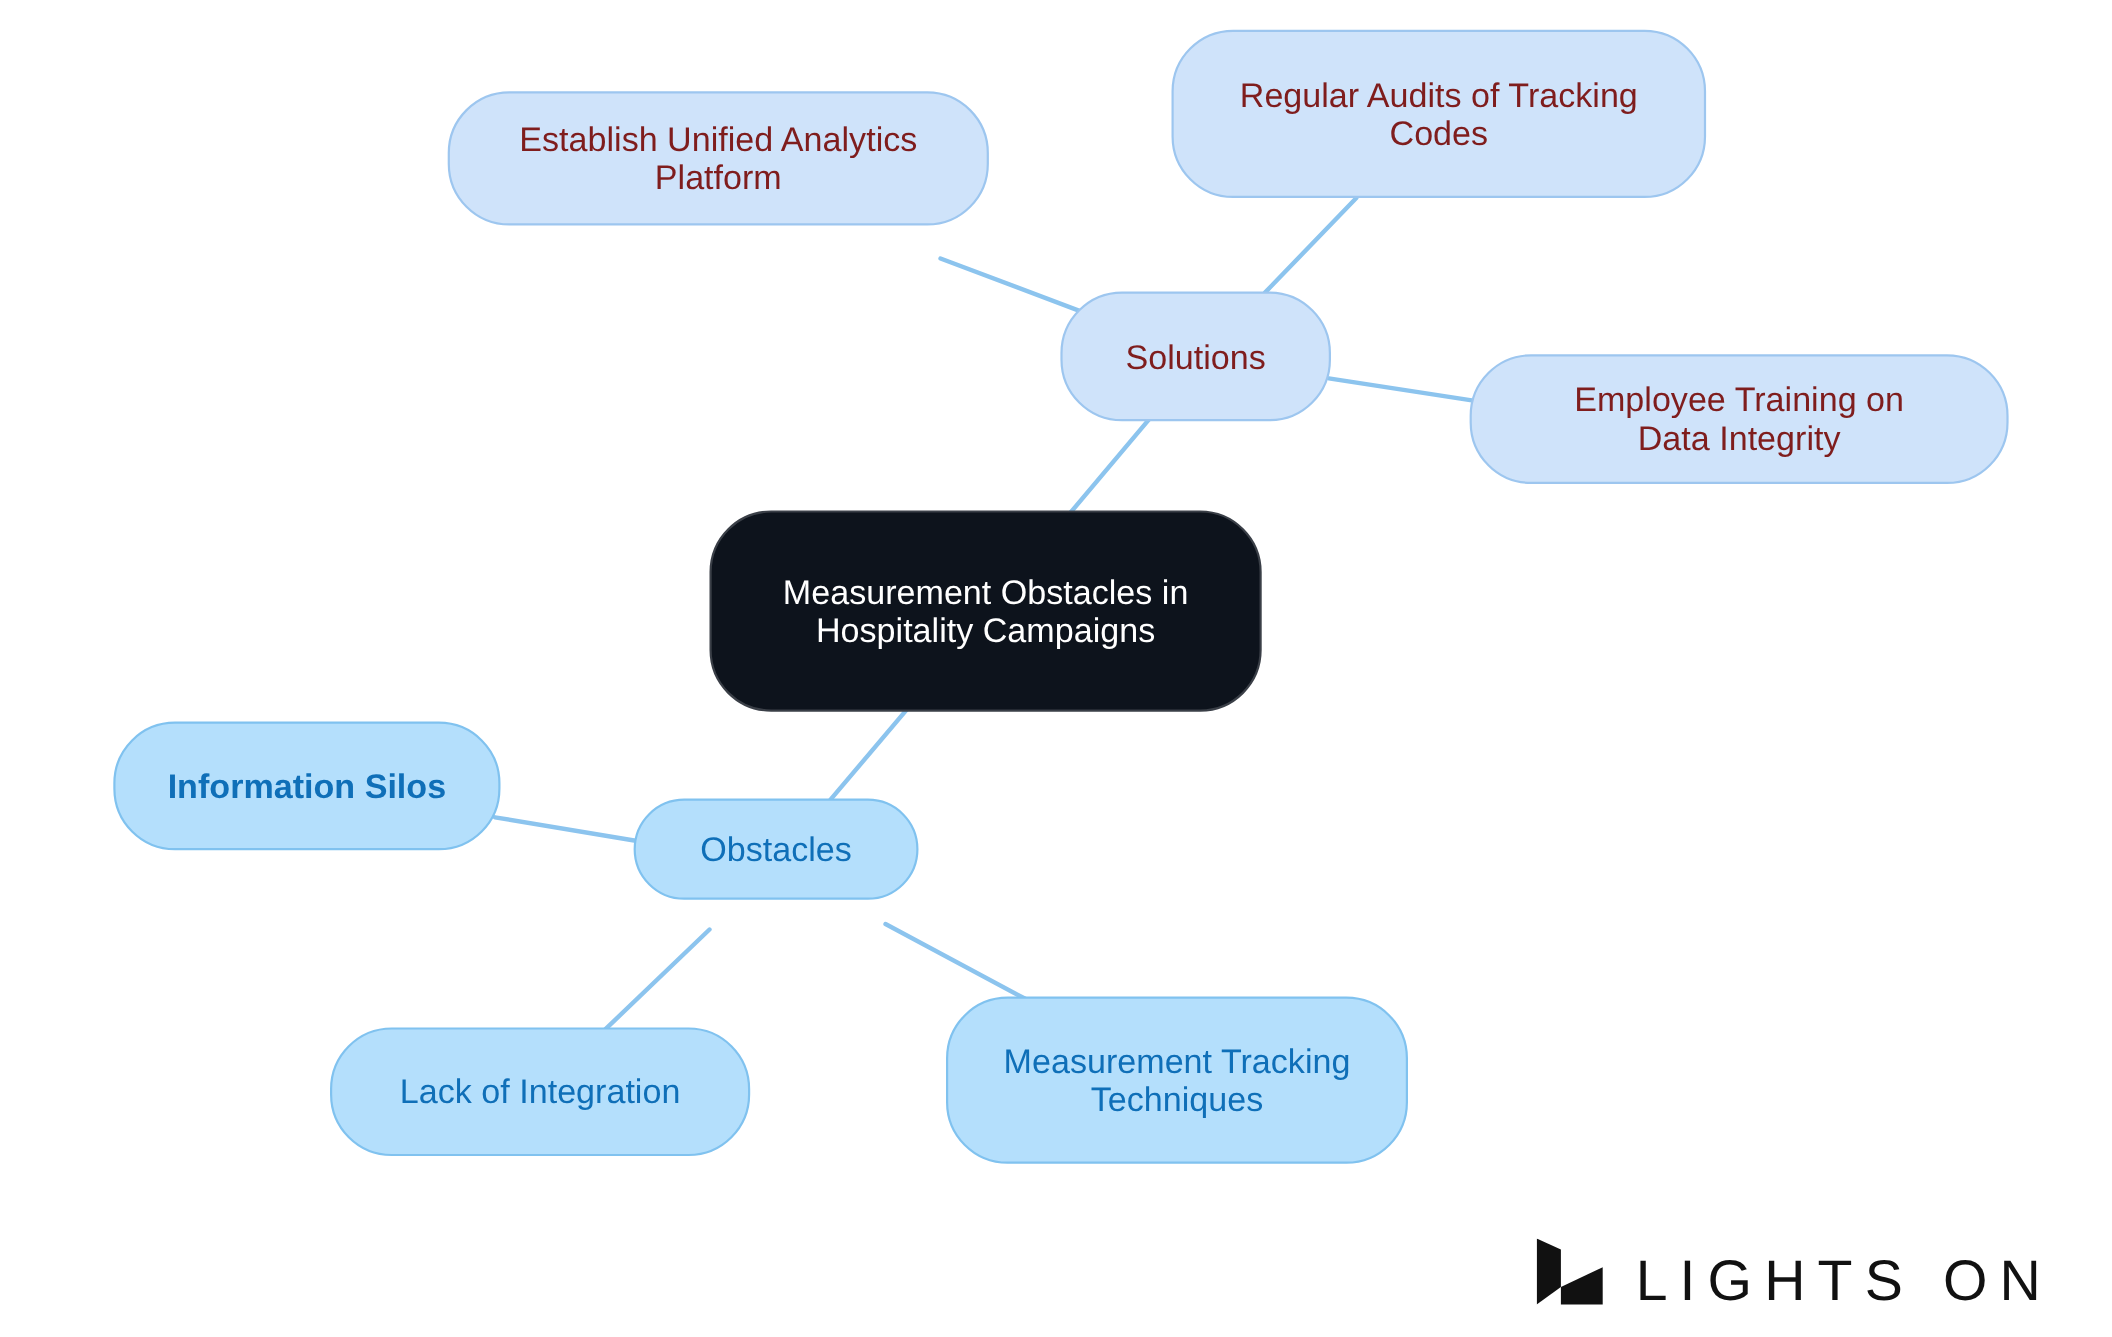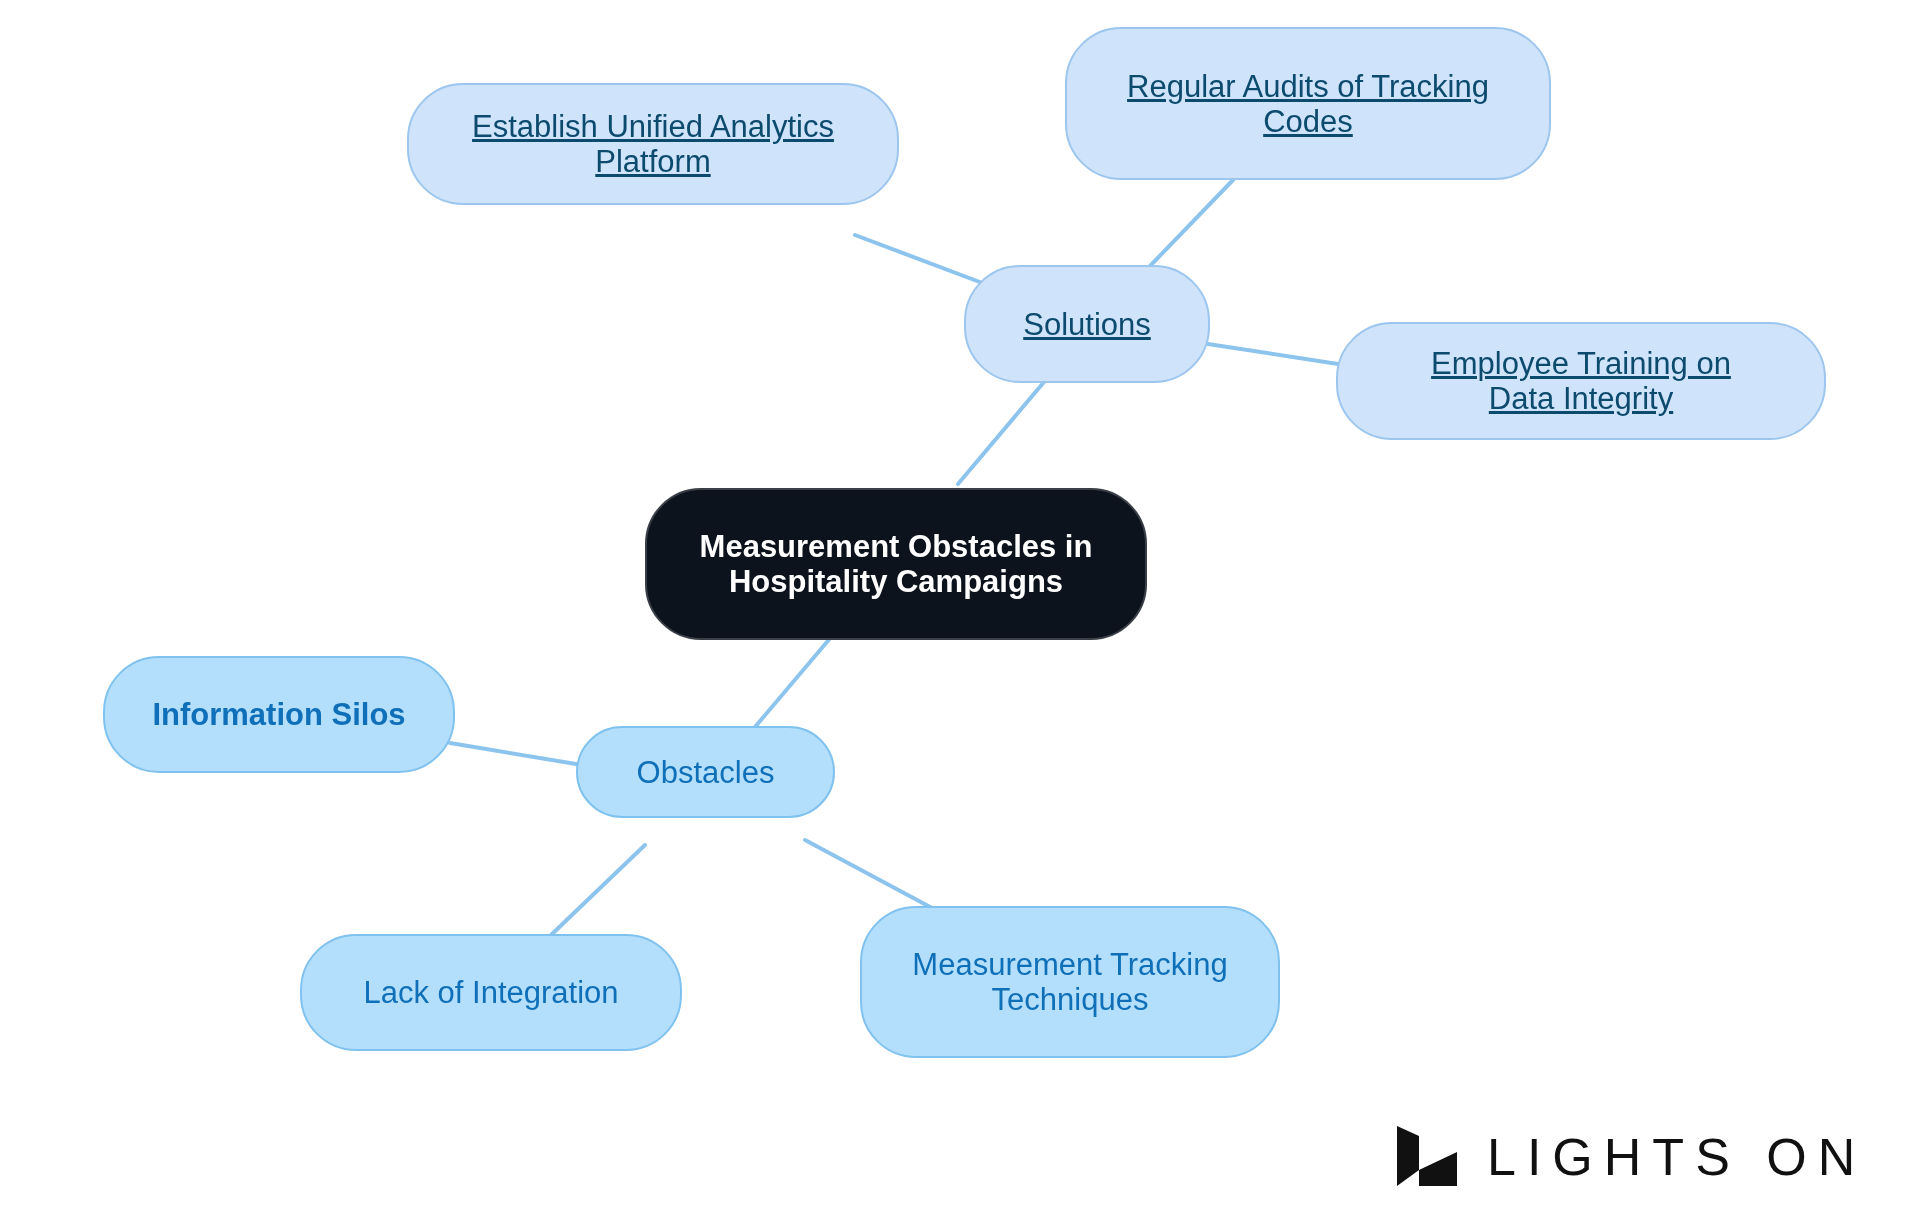--- a/index.html
+++ b/index.html
@@ -3,43 +3,43 @@
 <meta charset="utf-8">
 <style>
   html, body { margin:0; padding:0; background:#ffffff; }
   body { width:1920px; height:1215px; position:relative; overflow:hidden;
          font-family:"Liberation Sans", "DejaVu Sans", sans-serif; }
   svg.edges { position:absolute; left:0; top:0; }
   .node { position:absolute; box-sizing:border-box; display:flex; align-items:center;
           justify-content:center; text-align:center; font-size:31px; line-height:35px;
           padding:4px 20px; }
   .root { background:#0d131c; border:2px solid #3a3f47; color:#ffffff; border-radius:56px; }
-  .sol { background:#cfe3fa; border:2px solid #9dc6ef; color:#0c4a6e; border-radius:56px;text-decoration:underline; }
+  .sol { background:#cfe3fa; border:2px solid #9dc6ef; color:#7f1d1d; border-radius:56px; }
   .obs { background:#b4dffc; border:2px solid #80c2ef; color:#0f6fb8; border-radius:56px; }
-  .logo { position:absolute; left:1397px; top:1126px; height:62px; display:flex; align-items:center; }
+  .logo { position:absolute; left:1397px; top:1126px; height:62px; display:flex; align-items:flex-end; }
   .logo-text { font-family:"Liberation Sans", sans-serif; font-size:52px; line-height:46px;
                letter-spacing:11px; color:#111; margin-left:28px; }
 </style>
 </head>
 <body>
 
 <svg class="edges" width="1920" height="1215">
   <g stroke="#8cc4ee" stroke-width="4" fill="none" stroke-linecap="round">
     <line x1="958" y1="484" x2="1044" y2="382"></line>
     <line x1="832" y1="636" x2="755" y2="727"></line>
     <line x1="985" y1="284" x2="855" y2="235"></line>
     <line x1="1150" y1="266" x2="1233" y2="180"></line>
     <line x1="1208" y1="344" x2="1338" y2="364"></line>
     <line x1="582" y1="765" x2="450" y2="743"></line>
     <line x1="645" y1="845" x2="550" y2="936"></line>
     <line x1="805" y1="840" x2="932" y2="908"></line>
   </g>
 </svg>
 
-<div class="node root" style="left:645px;top:488px;width:502px;height:152px;font-weight:bold;">
+<div class="node root" style="left:645px;top:464px;width:502px;height:183px;">
   <span>Measurement Obstacles in Hospitality Campaigns</span>
 </div>
 
 <div class="node sol" style="left:964px;top:265px;width:246px;height:118px;">
   <span>Solutions</span>
 </div>
 
 <div class="node sol" style="left:407px;top:83px;width:492px;height:122px;padding:0 60px;">
   <span>Establish Unified Analytics Platform</span>
 </div>

